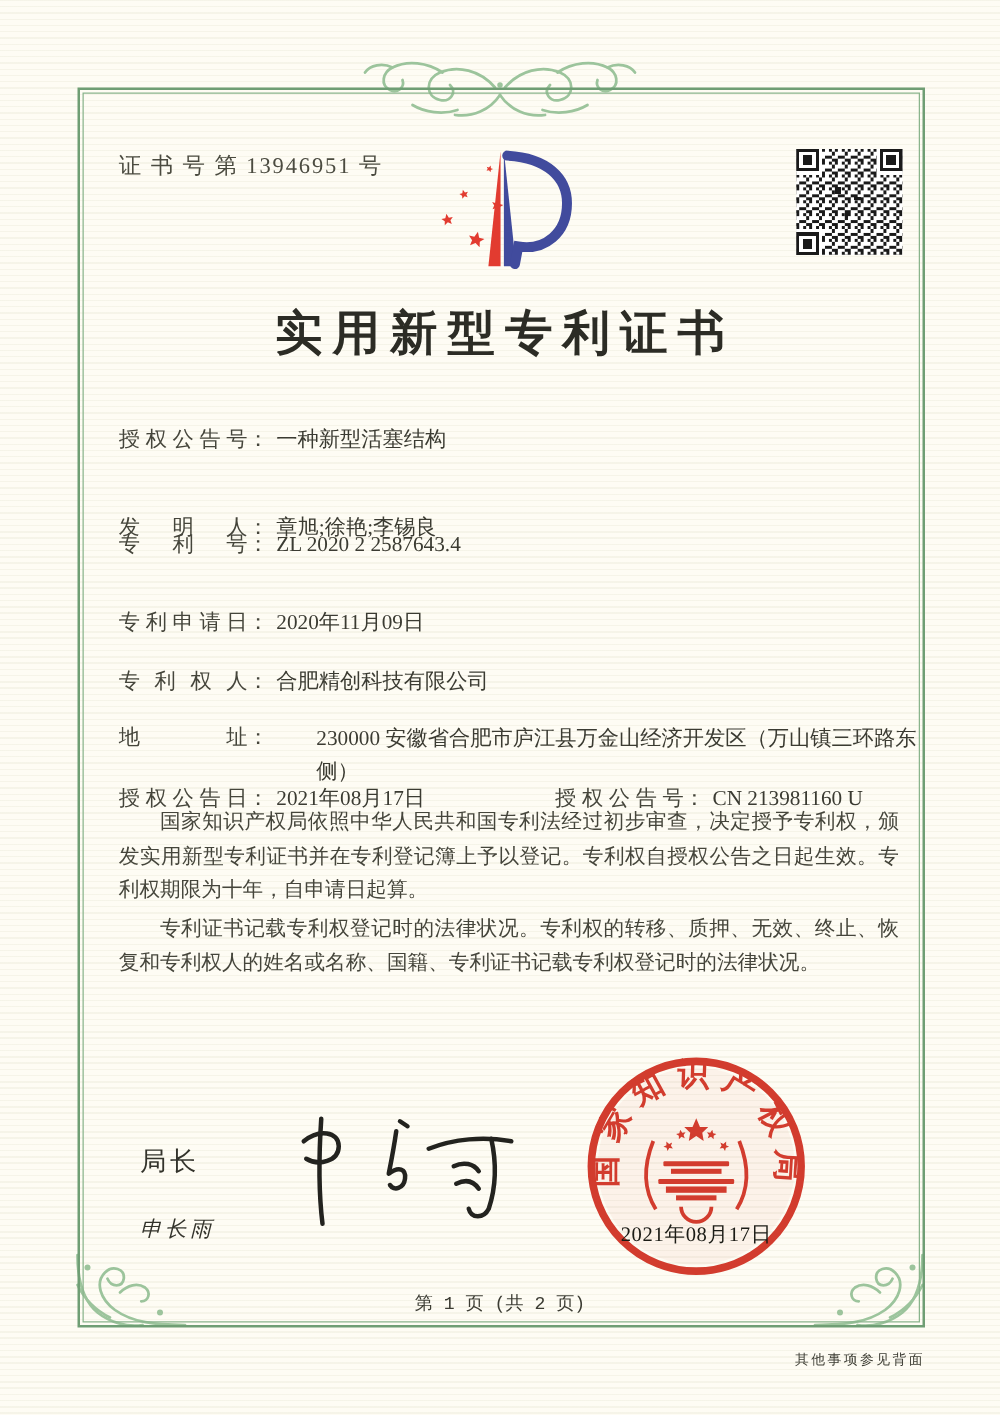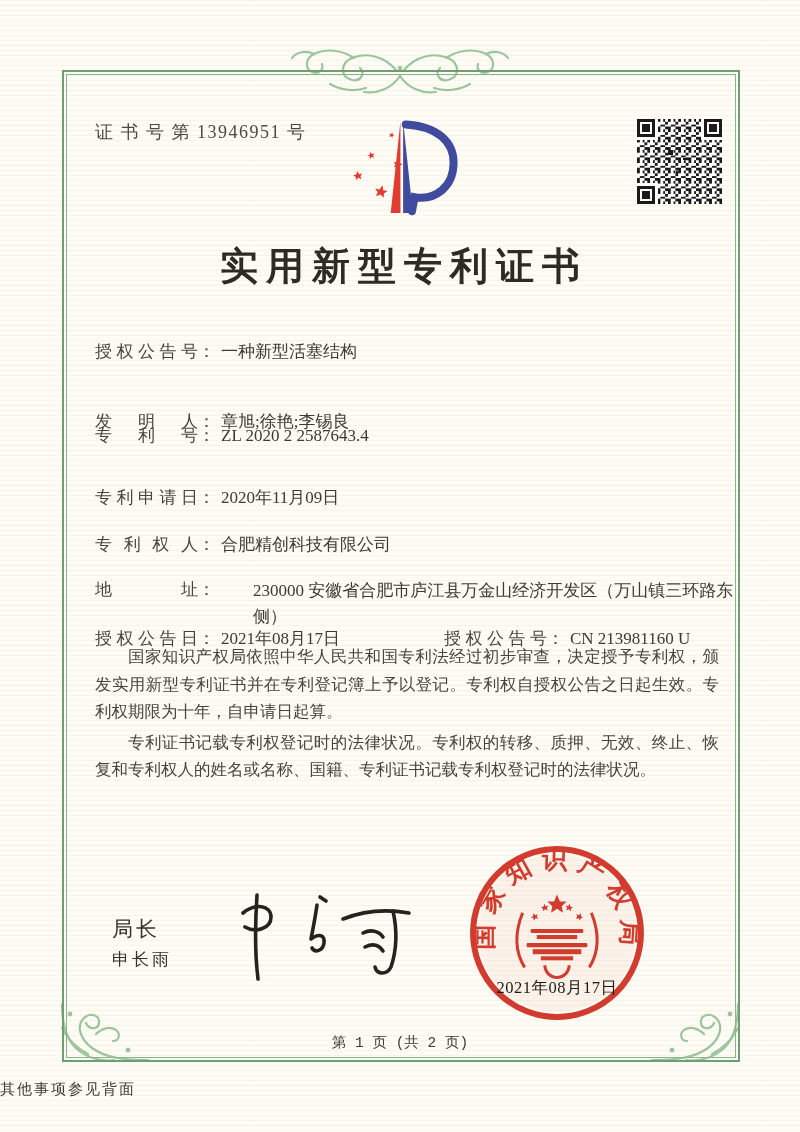--- a/index.html
+++ b/index.html
@@ -31,33 +31,33 @@
   .r0{top:340px}.r1{top:410px}.r2{top:424px}.r3{top:486px}.r4{top:533px}
   .r5{top:578px}
   .r5 .fvalue{width:482px;white-space:normal;line-height:26px;margin-left:32px;}
   .grant{top:627px;}
   .gp2{position:absolute;left:305px;top:0;margin-left:44px;}
   
   .paras{position:absolute;left:95px;top:643px;width:624px;}
   .paras p{margin:0 0 3px 0;font-size:16.5px;line-height:27.5px;text-align:justify;text-indent:2em;color:#45453b;}
   
   .sign-title{position:absolute;left:112px;top:915px;font-size:21px;letter-spacing:3px;color:#33332b;}
-  .sign-name{position:absolute;left:112px;top:948px;font-size:17px;letter-spacing:3px;color:#33332b;}
+  .sign-name{position:absolute;left:112px;top:972px;font-size:17px;letter-spacing:3px;color:#33332b;font-style:italic;}
   .sig-svg{position:absolute;left:225px;top:885px;width:200px;height:100px;}
   .sig-svg path{stroke:#23231f;stroke-width:3.6;fill:none;stroke-linecap:round;stroke-linejoin:round;}
   
   .seal{position:absolute;left:466px;top:842px;width:182px;height:182px;}
   .seal-stroke{stroke:var(--seal-red);fill:none;}
   .seal-fill{fill:var(--seal-red);}
   .seal-text{fill:var(--seal-red);font-family:"Liberation Serif","DejaVu Serif",serif;font-weight:bold;}
   .seal-date{position:absolute;left:472px;top:977px;width:170px;text-align:center;
     font-size:16.5px;font-weight:500;color:#1b1b15;z-index:5;letter-spacing:0.5px;}
   
   .page-info{position:absolute;left:0;top:1033px;width:800px;text-align:center;font-size:14.5px;color:#3c3c33;font-family:Liberation Mono, monospace;}
-  .back-note{position:absolute;left:0;top:1080px;width:740px;text-align:left;font-size:15px;letter-spacing:2px;color:#3c3c33;}
+  .back-note{position:absolute;left:0;top:1080px;width:740px;text-align:right;font-size:11px;letter-spacing:2px;color:#3c3c33;}
   .orn-stroke{stroke:var(--ornament-green);stroke-width:2.2;fill:none;stroke-linecap:round;}
   .orn-dot{fill:var(--ornament-green);stroke:none;}
   .qr-dark{fill:#1a1a1a;}
 </style>
 </head>
 <body>
 
 <div class="page">
 
   <svg class="orn-top" viewBox="0 0 260 66" aria-hidden="true">

